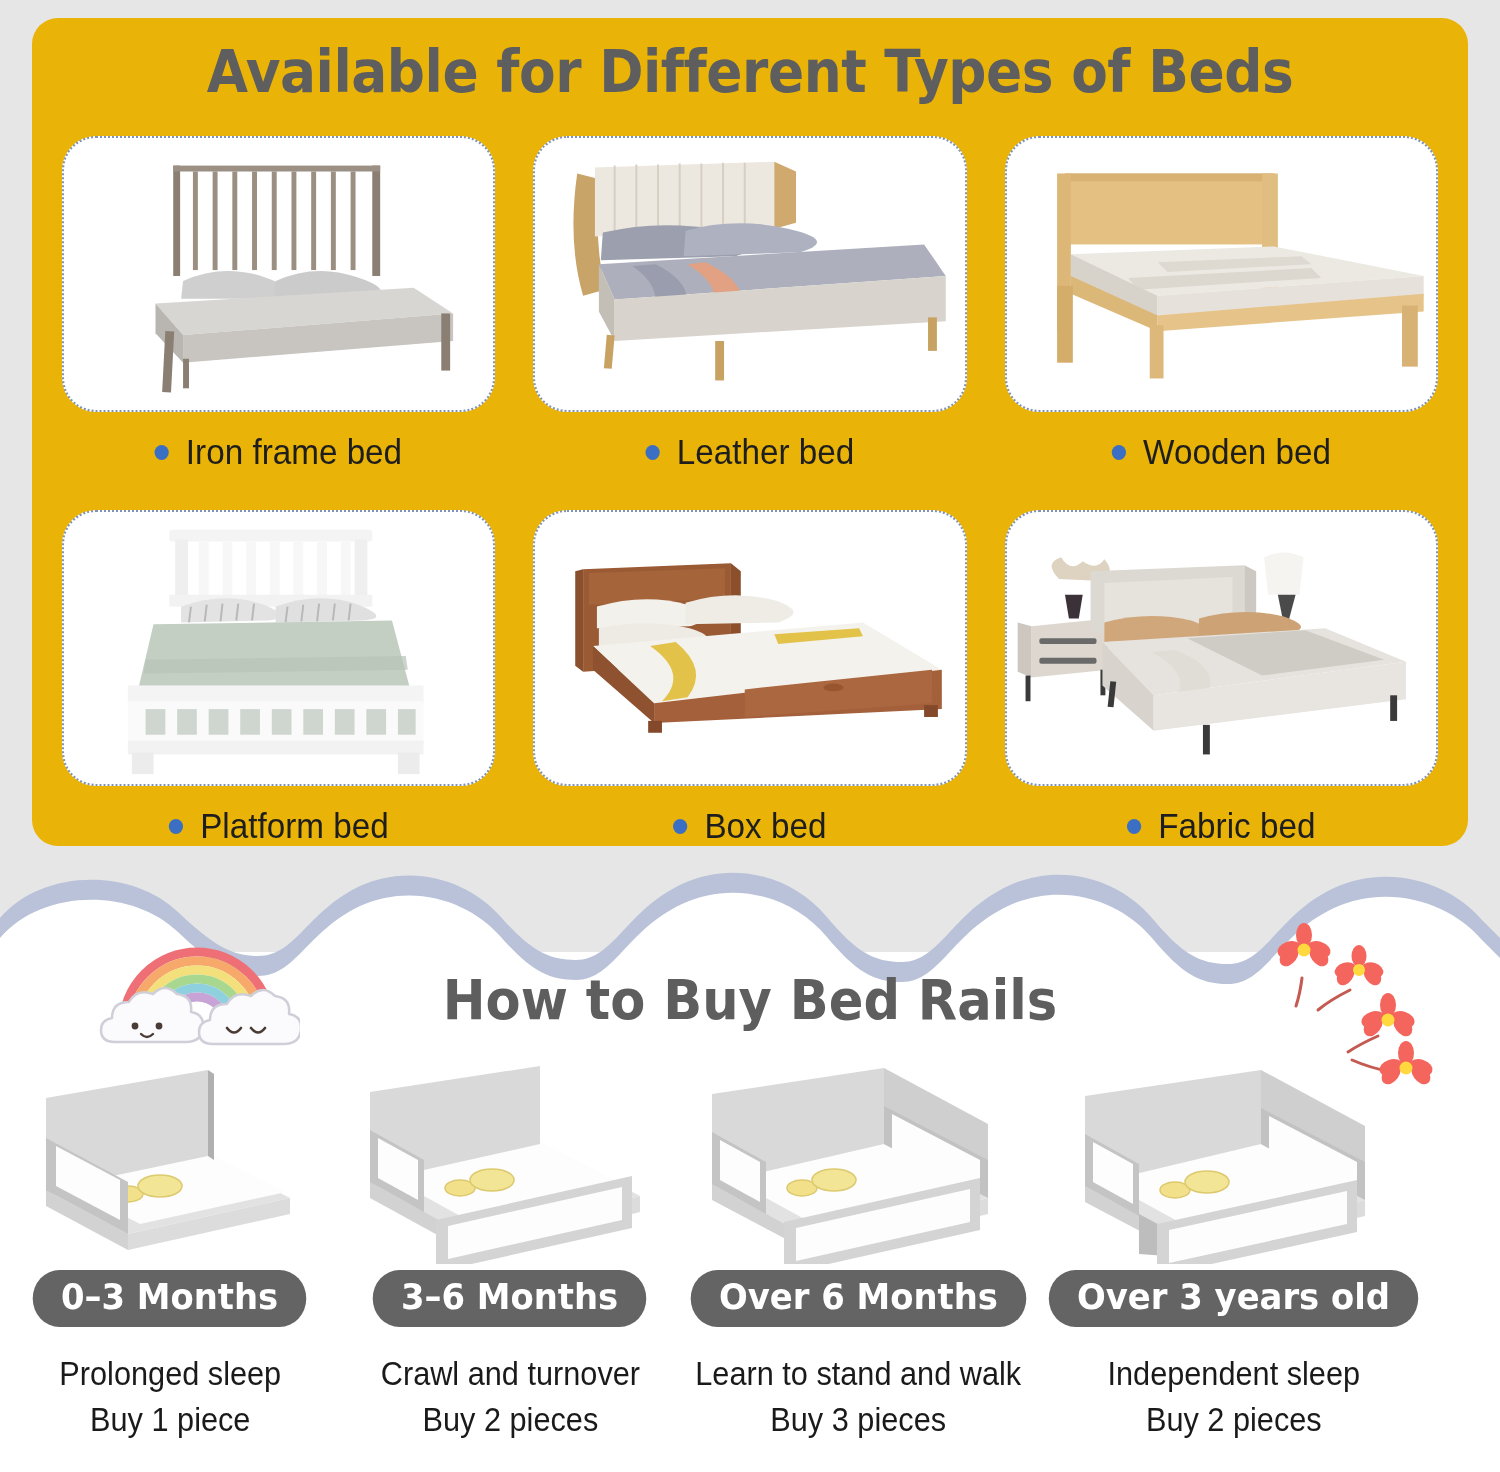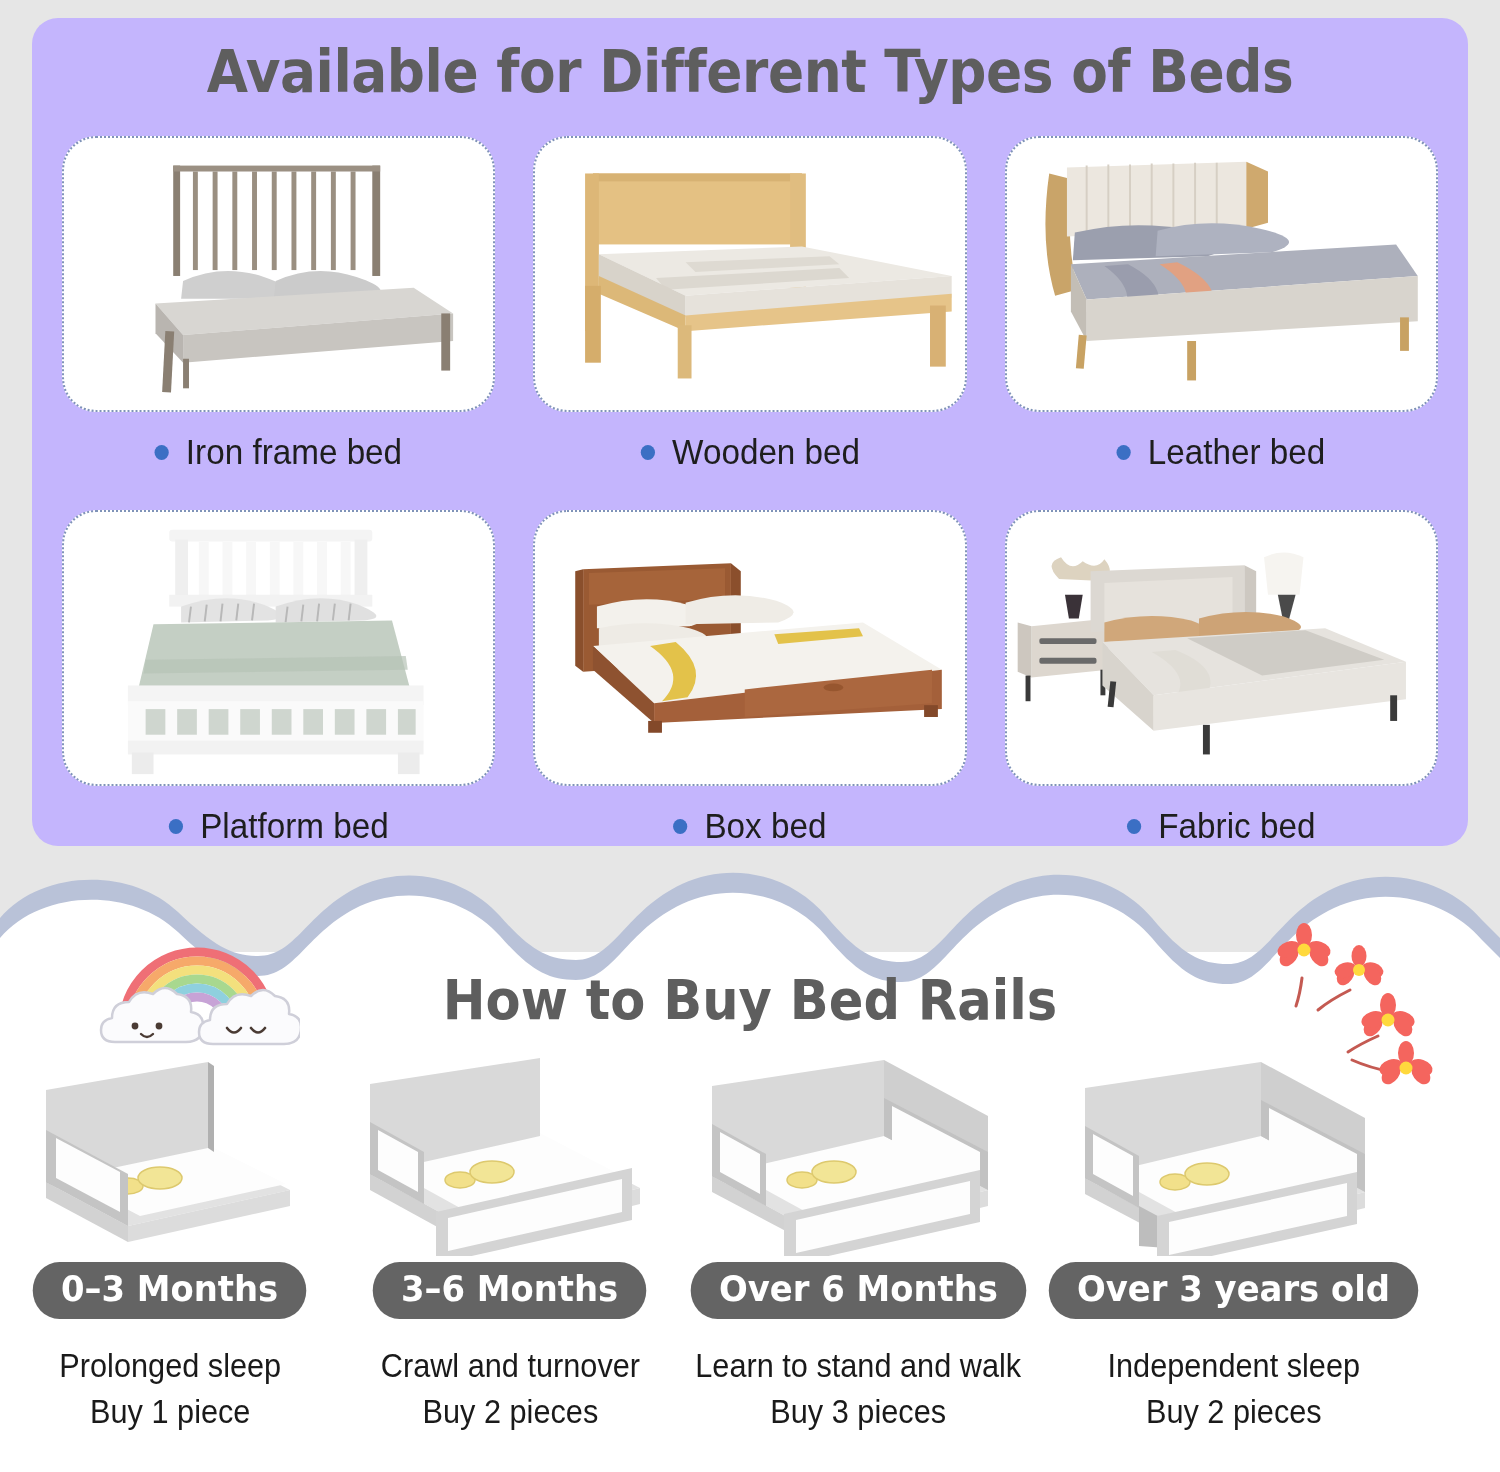--- a/index.html
+++ b/index.html
@@ -8,21 +8,21 @@
     background: #e6e6e6;
     font-family: "Liberation Sans", sans-serif;
     overflow: hidden;
   }
   .page { position: relative; width: 1500px; height: 1472px; }
 
   
   .top-panel {
     position: absolute; left: 32px; top: 18px;
     width: 1436px; height: 828px;
-    background: #c4b5fd;
+    background: #eab308;
     border-radius: 26px;
   }
   .main-title {
     position: absolute; left: 0; top: 20px; width: 100%;
     text-align: center;
     font-family: "DejaVu Sans", sans-serif;
     font-weight: bold;
     font-size: 58px;
     letter-spacing: -0.5px;
     color: #5e5e5e;
@@ -85,21 +85,21 @@
     font-weight: bold;
     font-size: 55px;
     color: #5e5e5e;
     transform: scaleX(0.93);
     white-space: nowrap;
   }
   .rainbow { position: absolute; left: 95px; top: 70px; width: 205px; height: 120px; }
   .flowers { position: absolute; left: 1258px; top: 60px; width: 190px; height: 175px; }
 
   .rails-row {
-    position: absolute; left: 0; top: 196px; width: 1308px;
+    position: absolute; left: 0; top: 204px; width: 1308px;
     display: grid; grid-template-columns: repeat(4, 1fr);
   }
   .rail-cell { display: flex; flex-direction: column; align-items: center; }
   .rail-art { width: 340px; height: 200px; }
 
   .pill {
     margin-top: 6px;
     background: #646464;
     color: #ffffff;
     border-radius: 40px;
@@ -162,74 +162,74 @@
         </div>
         <div class="cell-label">
           <span class="dot"></span>
           <span>Iron frame bed</span>
         </div>
       </div>
 
       <div class="cell">
         <div class="photo-card">
           <svg class="bed-svg" viewBox="0 0 430 276">
+            <path d="M40 36 q-10 70 6 124 l22 -6 q-12 -58 -4 -112 z" fill="#c9a469"></path>
+            <path d="M58 30 L240 24 L240 92 L58 100 Z" fill="#ece7df"></path>
+            <g stroke="#d6cfc4" stroke-width="2" fill="none">
+              <path d="M78 28 L78 98"></path>
+                <path d="M100 27 L100 97"></path>
+                <path d="M122 27 L122 96"></path>
+              <path d="M144 26 L144 95"></path>
+                <path d="M166 26 L166 95"></path>
+                <path d="M188 25 L188 94"></path>
+              <path d="M210 25 L210 93"></path>
+            </g>
+            <path d="M240 24 L262 34 L262 86 L240 92 Z" fill="#cfa96e"></path>
+            <path d="M66 96 q60 -14 120 -2 q60 12 14 26 l-136 4 z" fill="#9b9fae"></path>
+            <path d="M150 94 q50 -14 104 -2 q52 12 12 24 l-118 4 z" fill="#aeb2c0"></path>
+            <path d="M62 128 L392 108 L414 140 L78 164 Z" fill="#adb0bc"></path>
+            <path d="M120 128 q50 26 20 60 l-36 2 q34 -30 -8 -60 z" fill="#9a9dad"></path>
+            <path d="M170 126 q58 28 24 62 l-30 2 q36 -32 -12 -62 z" fill="#e1a182"></path>
+            <path d="M62 128 L78 164 L78 206 L62 176 Z" fill="#c3beb6"></path>
+            <path d="M78 164 L414 140 L414 186 L78 206 Z" fill="#d8d4cd"></path>
+            <g fill="#c8a263">
+              <rect x="70" y="200" width="8" height="34" transform="rotate(5 74 200)"></rect>
+              <rect x="180" y="206" width="9" height="40"></rect>
+              <rect x="396" y="182" width="9" height="34"></rect>
+            </g>
+          </svg>
+        </div>
+        <div class="cell-label">
+          <span class="dot"></span>
+          <span>Leather bed</span>
+        </div>
+      </div>
+
+      <div class="cell">
+        <div class="photo-card">
+          <svg class="bed-svg" viewBox="0 0 430 276">
             <rect x="56" y="36" width="212" height="72" fill="#e4c183"></rect>
             <rect x="56" y="36" width="212" height="8" fill="#d7b273"></rect>
             <rect x="48" y="36" width="14" height="160" fill="#ddb777"></rect>
             <rect x="256" y="36" width="16" height="116" fill="#e0bd80"></rect>
             <path d="M62 118 L268 110 L420 140 L150 160 Z" fill="#ece9e3"></path>
             <path d="M150 126 L296 120 L306 128 L160 136 Z" fill="#dedad2"></path>
             <path d="M120 142 L306 132 L316 142 L130 154 Z" fill="#dcd8d0"></path>
             <path d="M62 118 L150 160 L150 182 L62 142 Z" fill="#d8d3ca"></path>
             <path d="M150 160 L420 140 L420 162 L150 182 Z" fill="#e6e2db"></path>
             <path d="M62 140 L150 180 L150 196 L62 158 Z" fill="#dcb878"></path>
             <path d="M150 180 L420 158 L420 176 L150 196 Z" fill="#e6c489"></path>
             <rect x="48" y="150" width="16" height="78" fill="#d5ad6b"></rect>
             <rect x="142" y="190" width="14" height="54" fill="#dcb97b"></rect>
             <rect x="398" y="170" width="16" height="62" fill="#d8b174"></rect>
           </svg>
         </div>
         <div class="cell-label">
           <span class="dot"></span>
           <span>Wooden bed</span>
-        </div>
-      </div>
-
-      <div class="cell">
-        <div class="photo-card">
-          <svg class="bed-svg" viewBox="0 0 430 276">
-            <path d="M40 36 q-10 70 6 124 l22 -6 q-12 -58 -4 -112 z" fill="#c9a469"></path>
-            <path d="M58 30 L240 24 L240 92 L58 100 Z" fill="#ece7df"></path>
-            <g stroke="#d6cfc4" stroke-width="2" fill="none">
-              <path d="M78 28 L78 98"></path>
-                <path d="M100 27 L100 97"></path>
-                <path d="M122 27 L122 96"></path>
-              <path d="M144 26 L144 95"></path>
-                <path d="M166 26 L166 95"></path>
-                <path d="M188 25 L188 94"></path>
-              <path d="M210 25 L210 93"></path>
-            </g>
-            <path d="M240 24 L262 34 L262 86 L240 92 Z" fill="#cfa96e"></path>
-            <path d="M66 96 q60 -14 120 -2 q60 12 14 26 l-136 4 z" fill="#9b9fae"></path>
-            <path d="M150 94 q50 -14 104 -2 q52 12 12 24 l-118 4 z" fill="#aeb2c0"></path>
-            <path d="M62 128 L392 108 L414 140 L78 164 Z" fill="#adb0bc"></path>
-            <path d="M120 128 q50 26 20 60 l-36 2 q34 -30 -8 -60 z" fill="#9a9dad"></path>
-            <path d="M170 126 q58 28 24 62 l-30 2 q36 -32 -12 -62 z" fill="#e1a182"></path>
-            <path d="M62 128 L78 164 L78 206 L62 176 Z" fill="#c3beb6"></path>
-            <path d="M78 164 L414 140 L414 186 L78 206 Z" fill="#d8d4cd"></path>
-            <g fill="#c8a263">
-              <rect x="70" y="200" width="8" height="34" transform="rotate(5 74 200)"></rect>
-              <rect x="180" y="206" width="9" height="40"></rect>
-              <rect x="396" y="182" width="9" height="34"></rect>
-            </g>
-          </svg>
-        </div>
-        <div class="cell-label">
-          <span class="dot"></span>
-          <span>Leather bed</span>
         </div>
       </div>
 
       <div class="cell">
         <div class="photo-card">
           <svg class="bed-svg" viewBox="0 0 430 276">
             <rect x="104" y="18" width="206" height="12" rx="3" fill="#f4f4f4"></rect>
             <rect x="110" y="28" width="13" height="62" fill="#efefef"></rect>
             <rect x="292" y="28" width="13" height="62" fill="#efefef"></rect>
             <g fill="#f7f7f7">

